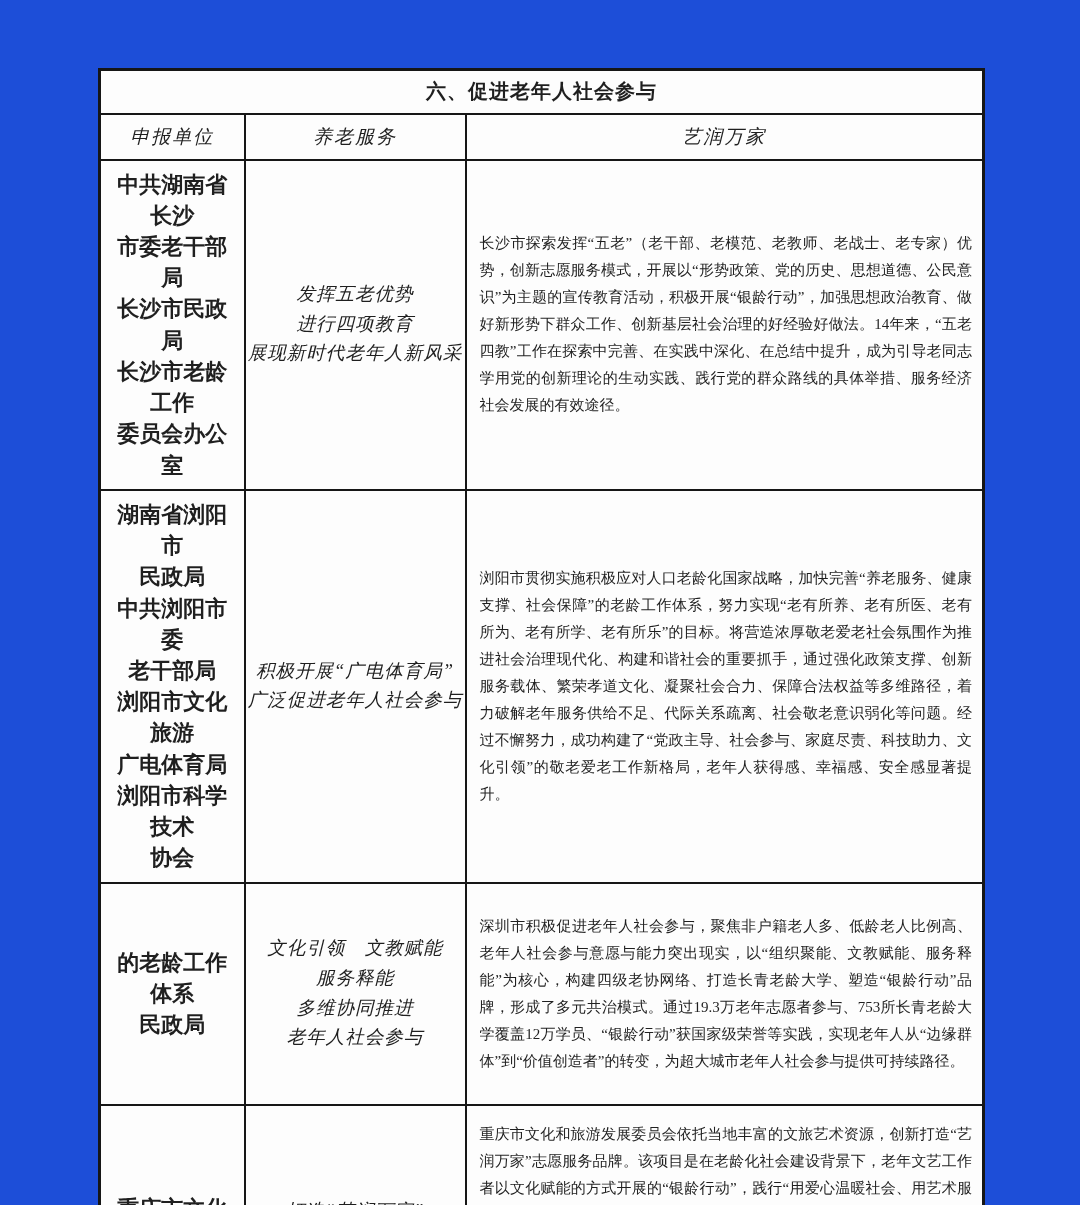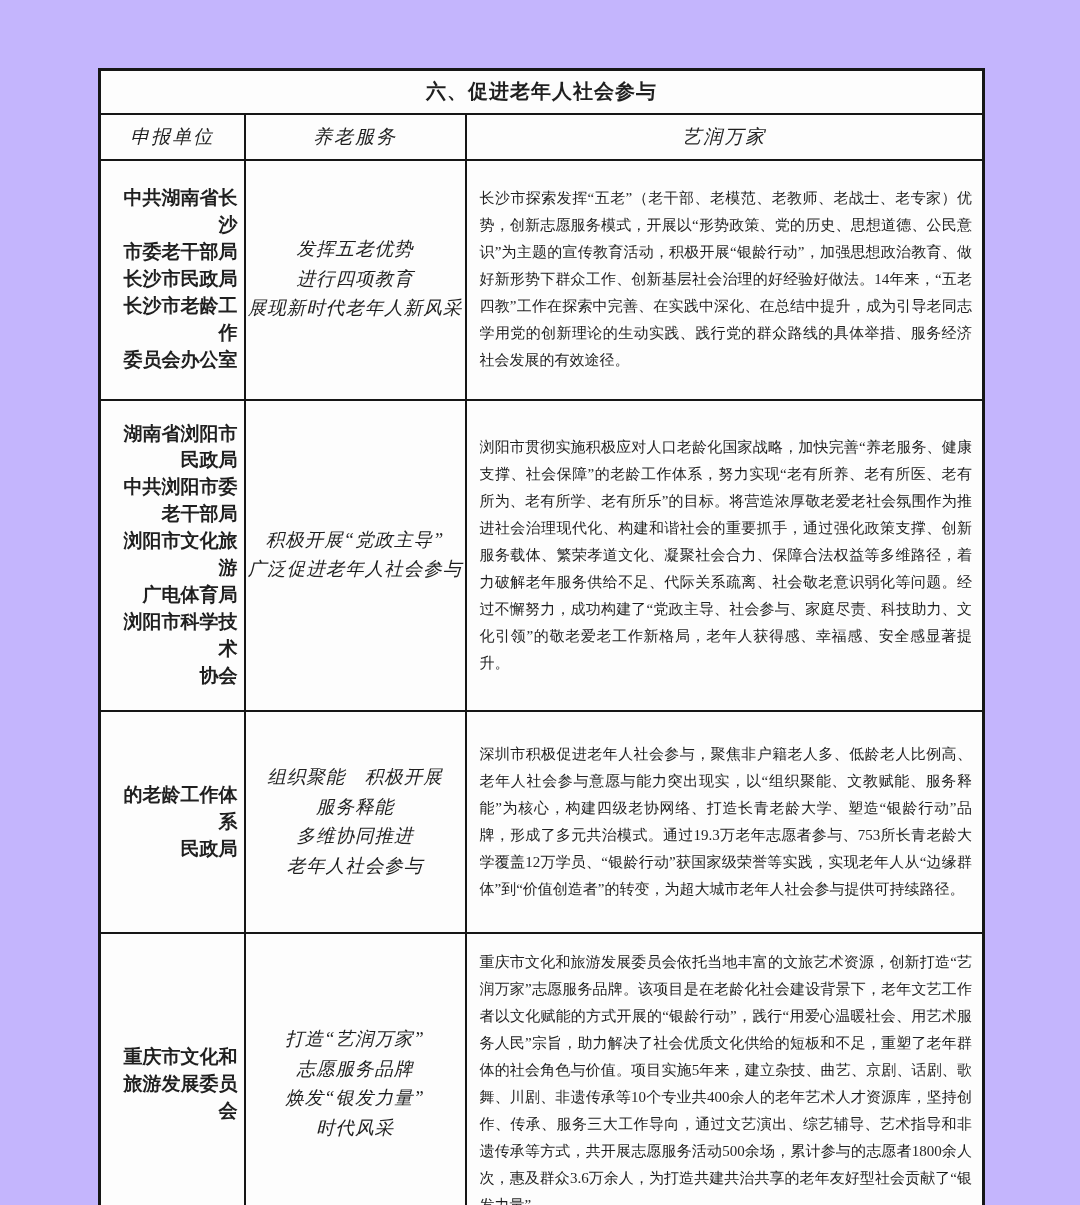--- a/index.html
+++ b/index.html
@@ -12,21 +12,21 @@
     height: 1205px;
     background: #fdfdfd;
     color: #1f1f1f;
     font-family: "Liberation Serif", serif;
     overflow: hidden;
   }
   .page {
     position: relative;
     width: 1080px;
     height: 1205px;
-    background: #c4b5fd;
+    background: #1d4ed8;
   }
   table.case-table {
     position: absolute;
     left: 98px;
     top: 68px;
     width: 884px;
     border-collapse: collapse;
     table-layout: fixed;
     background: #fdfdfd;
     border: 3px solid #161616;
@@ -55,26 +55,26 @@
     font-weight: normal;
     font-size: 19px;
     letter-spacing: 2px;
     text-align: center;
     vertical-align: middle;
     margin-top: 42px;
   }
   td.cell-unit {
     font-family: "Liberation Sans", sans-serif;
     font-weight: bold;
-    font-size: 19px;
+    font-size: 22px;
     line-height: 1.42;
-    text-align: right;
+    text-align: center;
     vertical-align: middle;
     white-space: pre-line;
-    padding: 20px 6px;
+    padding: 8px 6px;
   }
   td.cell-name {
     font-family: "Liberation Serif", serif;
     font-style: italic;
     font-size: 18.5px;
     line-height: 1.6;
     letter-spacing: 1px;
     text-align: center;
     vertical-align: middle;
     white-space: pre-line;
@@ -127,28 +127,28 @@
       </tr>
       <tr class="row-1">
         <td class="cell-unit">湖南省浏阳市
 民政局
 中共浏阳市委
 老干部局
 浏阳市文化旅游
 广电体育局
 浏阳市科学技术
 协会</td>
-        <td class="cell-name">积极开展“党政主导”
+        <td class="cell-name">积极开展“广电体育局”
 广泛促进老年人社会参与</td>
         <td class="cell-summary">浏阳市贯彻实施积极应对人口老龄化国家战略，加快完善“养老服务、健康支撑、社会保障”的老龄工作体系，努力实现“老有所养、老有所医、老有所为、老有所学、老有所乐”的目标。将营造浓厚敬老爱老社会氛围作为推进社会治理现代化、构建和谐社会的重要抓手，通过强化政策支撑、创新服务载体、繁荣孝道文化、凝聚社会合力、保障合法权益等多维路径，着力破解老年服务供给不足、代际关系疏离、社会敬老意识弱化等问题。经过不懈努力，成功构建了“党政主导、社会参与、家庭尽责、科技助力、文化引领”的敬老爱老工作新格局，老年人获得感、幸福感、安全感显著提升。</td>
       </tr>
       <tr class="row-2">
         <td class="cell-unit">的老龄工作体系
 民政局</td>
-        <td class="cell-name">组织聚能　积极开展
+        <td class="cell-name">文化引领　文教赋能
 服务释能
 多维协同推进
 老年人社会参与</td>
         <td class="cell-summary">深圳市积极促进老年人社会参与，聚焦非户籍老人多、低龄老人比例高、老年人社会参与意愿与能力突出现实，以“组织聚能、文教赋能、服务释能”为核心，构建四级老协网络、打造长青老龄大学、塑造“银龄行动”品牌，形成了多元共治模式。通过19.3万老年志愿者参与、753所长青老龄大学覆盖12万学员、“银龄行动”获国家级荣誉等实践，实现老年人从“边缘群体”到“价值创造者”的转变，为超大城市老年人社会参与提供可持续路径。</td>
       </tr>
       <tr class="row-3">
         <td class="cell-unit">重庆市文化和
 旅游发展委员会</td>
         <td class="cell-name">打造“艺润万家”
 志愿服务品牌

